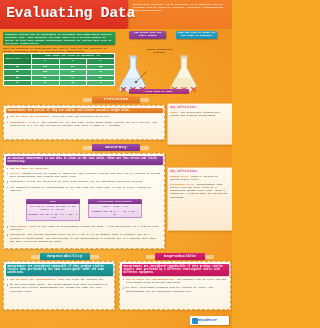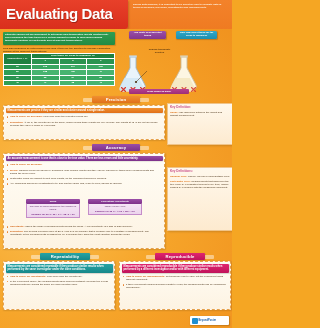--- a/index.html
+++ b/index.html
@@ -6,20 +6,21 @@
   body{
     width:232px;height:328px;overflow:hidden;
     font-family:"Liberation Sans",sans-serif;
     background:#f5a623;
     position:relative;
   }
   .poster{
     position:absolute;inset:0;
     background:
       radial-gradient(ellipse at 20% 60%, #fbbe4e 0%, #f6a52a 45%, #f0901d 100%);
+    font-family: Liberation Mono, monospace;
   }
   
   .header{
     position:absolute;top:0;left:0;width:232px;height:29px;
     background:linear-gradient(180deg,#f3822a 0%,#ef7b22 100%);
     overflow:hidden;
   }
   .hdr-red{
     position:absolute;left:0;top:0;width:128px;height:29px;
     background:linear-gradient(180deg,#e8402a 0%,#d92f1c 100%);

